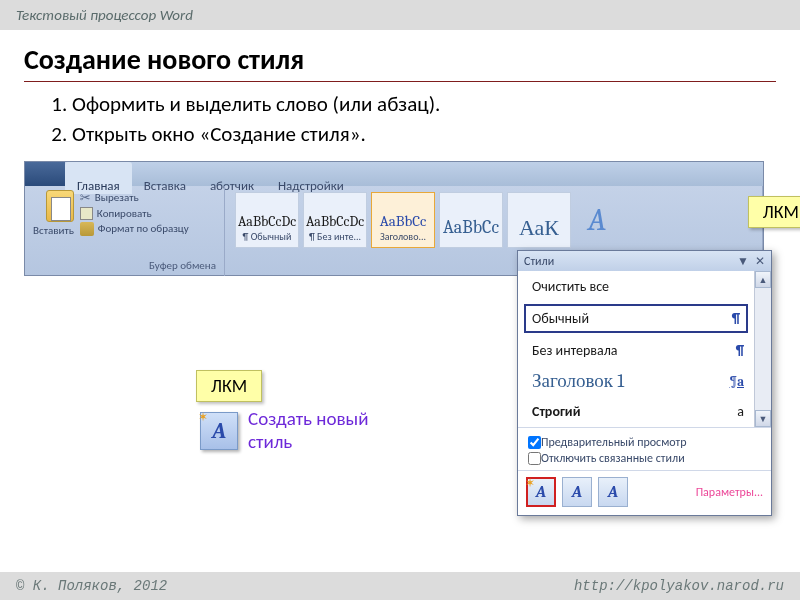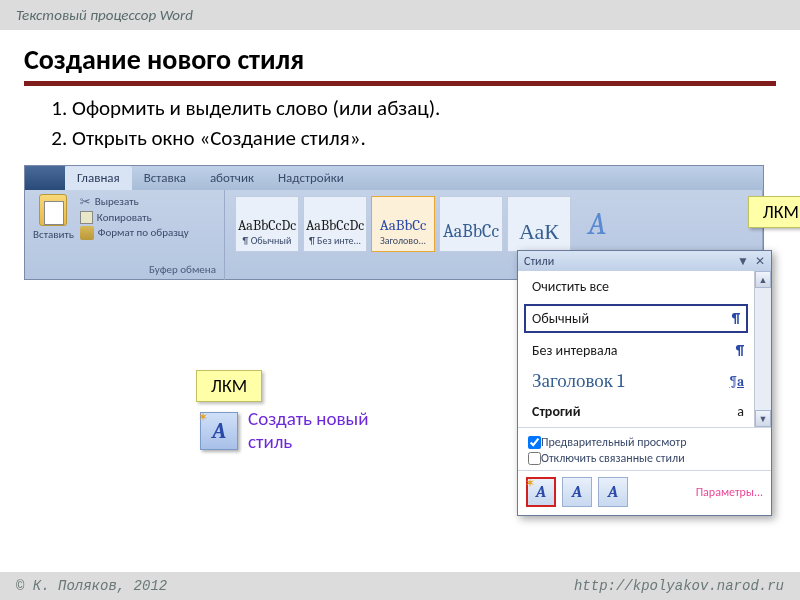--- a/index.html
+++ b/index.html
@@ -1,32 +1,32 @@
 <!DOCTYPE html>
 <html><head>
 <meta charset="utf-8">
 <style>
 * { box-sizing: border-box; margin: 0; padding: 0; }
 body { width: 800px; height: 600px; font-family: Calibri, Arial, sans-serif; background: #f5f5f5; position: relative; overflow: hidden; }
 .topbar { background: #dcdcdc; color: #5a6b6b; font-style: italic; padding: 6px 16px; font-size: 15px; }
 .slide { background: #fff; margin: 0; padding: 12px 24px 0 24px; height: 552px; position: relative; }
-.title { font-size: 28px; font-weight: bold; color: #000; border-bottom: 5px solid #7f1d1d; padding-bottom: 4px; margin-bottom: 0; }
+.title { font-size: 28px; font-weight: bold; color: #000; border-bottom: 1px solid #7f1d1d; padding-bottom: 4px; margin-bottom: 0; }
 .steps { font-size: 21px; color: #000; margin: 8px 0 12px 48px; line-height: 1.35; }
 .steps li { margin-bottom: 2px; }
 .ribbon { position: relative; height: 115px; background: linear-gradient(#c8d5ea, #b5c6e0); border: 1px solid #7a8aa8; width: 740px; }
 .ribbon-tabs { height: 24px; background: linear-gradient(#bfd0e8, #a8bdd8); display: flex; align-items: stretch; font-size: 13px; color: #3a4a6a; }
 .office-btn { width: 40px; background: linear-gradient(#4a6a9a, #2a4a7a); }
-.tab { padding: 4px 12px; cursor: default; }
+.tab { padding: 16px 12px; cursor: default; }
 .tab.active { background: #d8e4f4; border-top-left-radius: 3px; border-top-right-radius: 3px; color: #2a3a5a; }
 .ribbon-body { display: flex; height: 90px; }
 .group { border-right: 1px solid #9aaac8; padding: 4px 8px 2px 8px; display: flex; flex-direction: column; position: relative; }
 .group-label { font-size: 11px; color: #4a5a7a; text-align: right; margin-top: auto; padding-bottom: 2px; }
 .clipboard { width: 200px; }
 .clip-row { display: flex; gap: 6px; }
-.paste-btn { display: flex; flex-direction: column; align-items: center; font-size: 11px; color: #3a4a6a; gap: 2px; }
+.paste-btn { display: flex; flex-direction: column; align-items: flex-end; font-size: 11px; color: #3a4a6a; gap: 2px; }
 .paste-icon { width: 28px; height: 32px; background: linear-gradient(#f8d878, #e8b848); border: 1px solid #b89838; border-radius: 3px; position: relative; }
 .paste-icon::after { content:''; position:absolute; top:6px; left:4px; width:18px; height:22px; background:#fff; border:1px solid #888; }
 .clip-small { display: flex; flex-direction: column; gap: 2px; font-size: 11px; color: #3a4a6a; }
 .clip-item { display: flex; align-items: center; gap: 4px; }
 .scissors { color: #5a6a8a; font-size: 13px; }
 .copy-i { width:13px; height:13px; background:#e8e8c8; border:1px solid #888; }
 .brush-i { width:14px; height:14px; background:linear-gradient(#d8b858,#b89838); border-radius:2px; }
 .styles-group { flex: 1; }
 .styles-row { display: flex; gap: 4px; padding: 2px; }
 .style-btn { width: 64px; height: 56px; background: #eaf0fa; border: 1px solid #c0cde0; display: flex; flex-direction: column; align-items: center; justify-content: center; font-size: 10px; color: #3a4a6a; }

